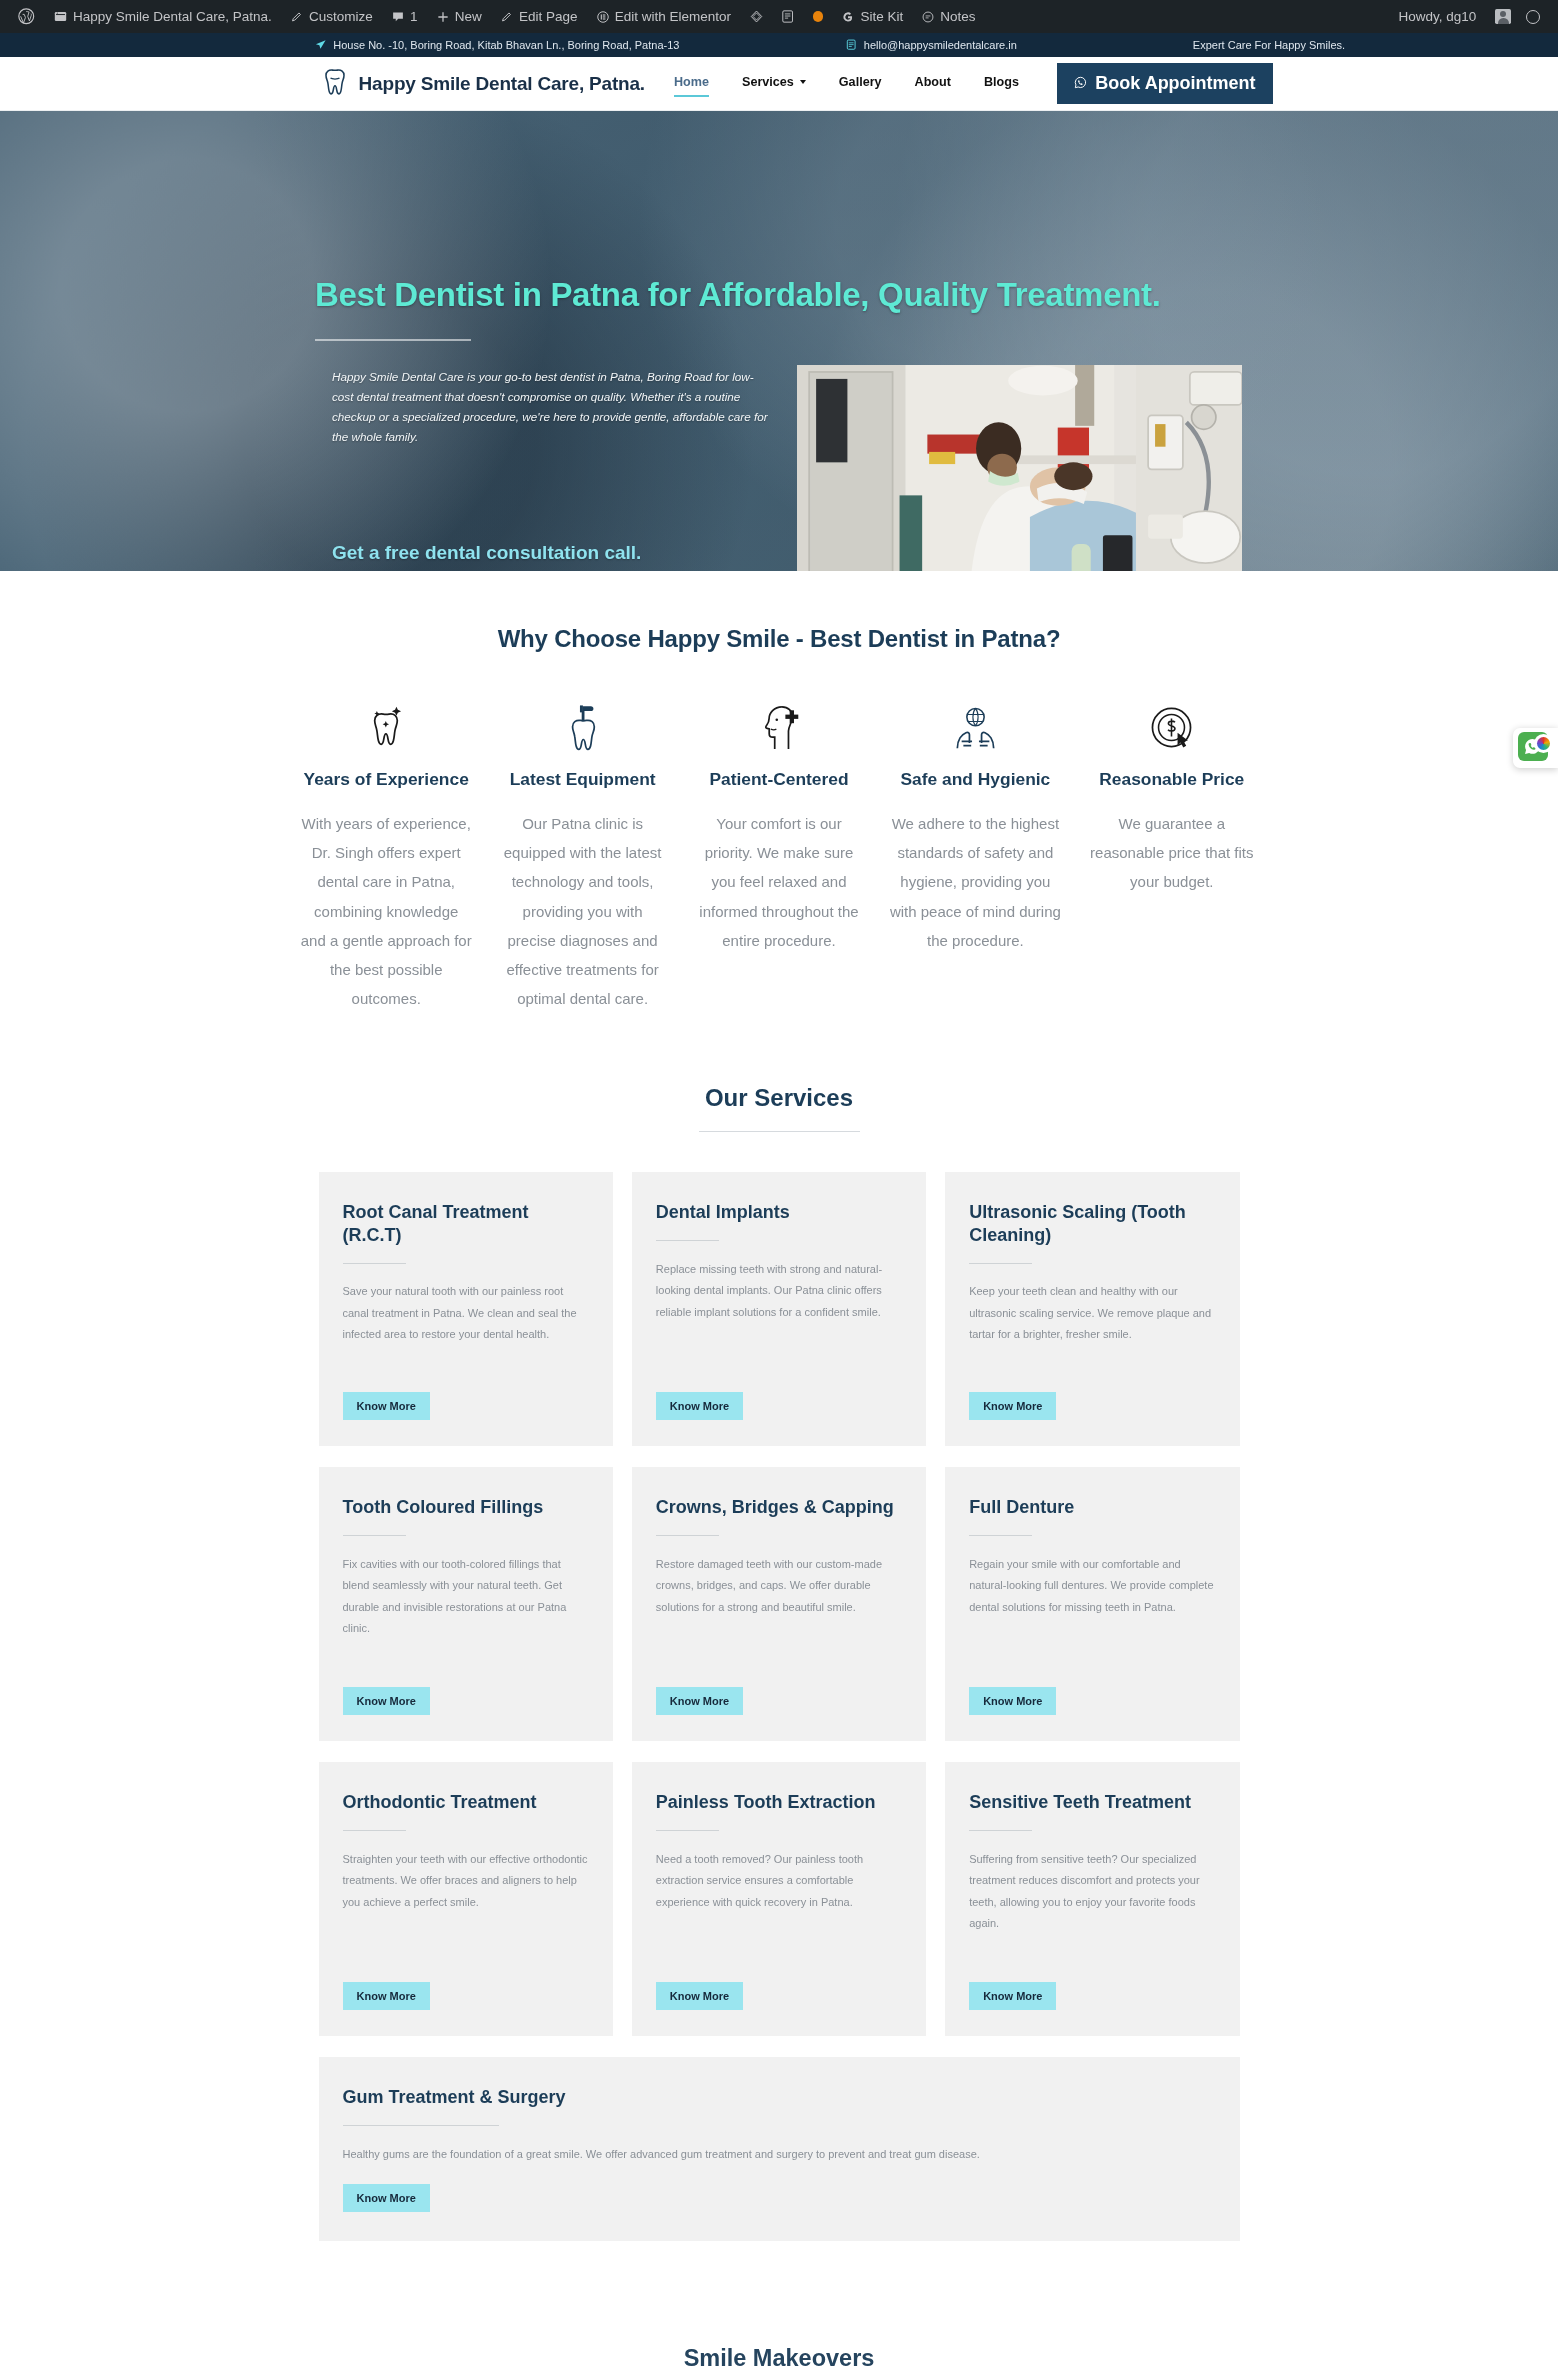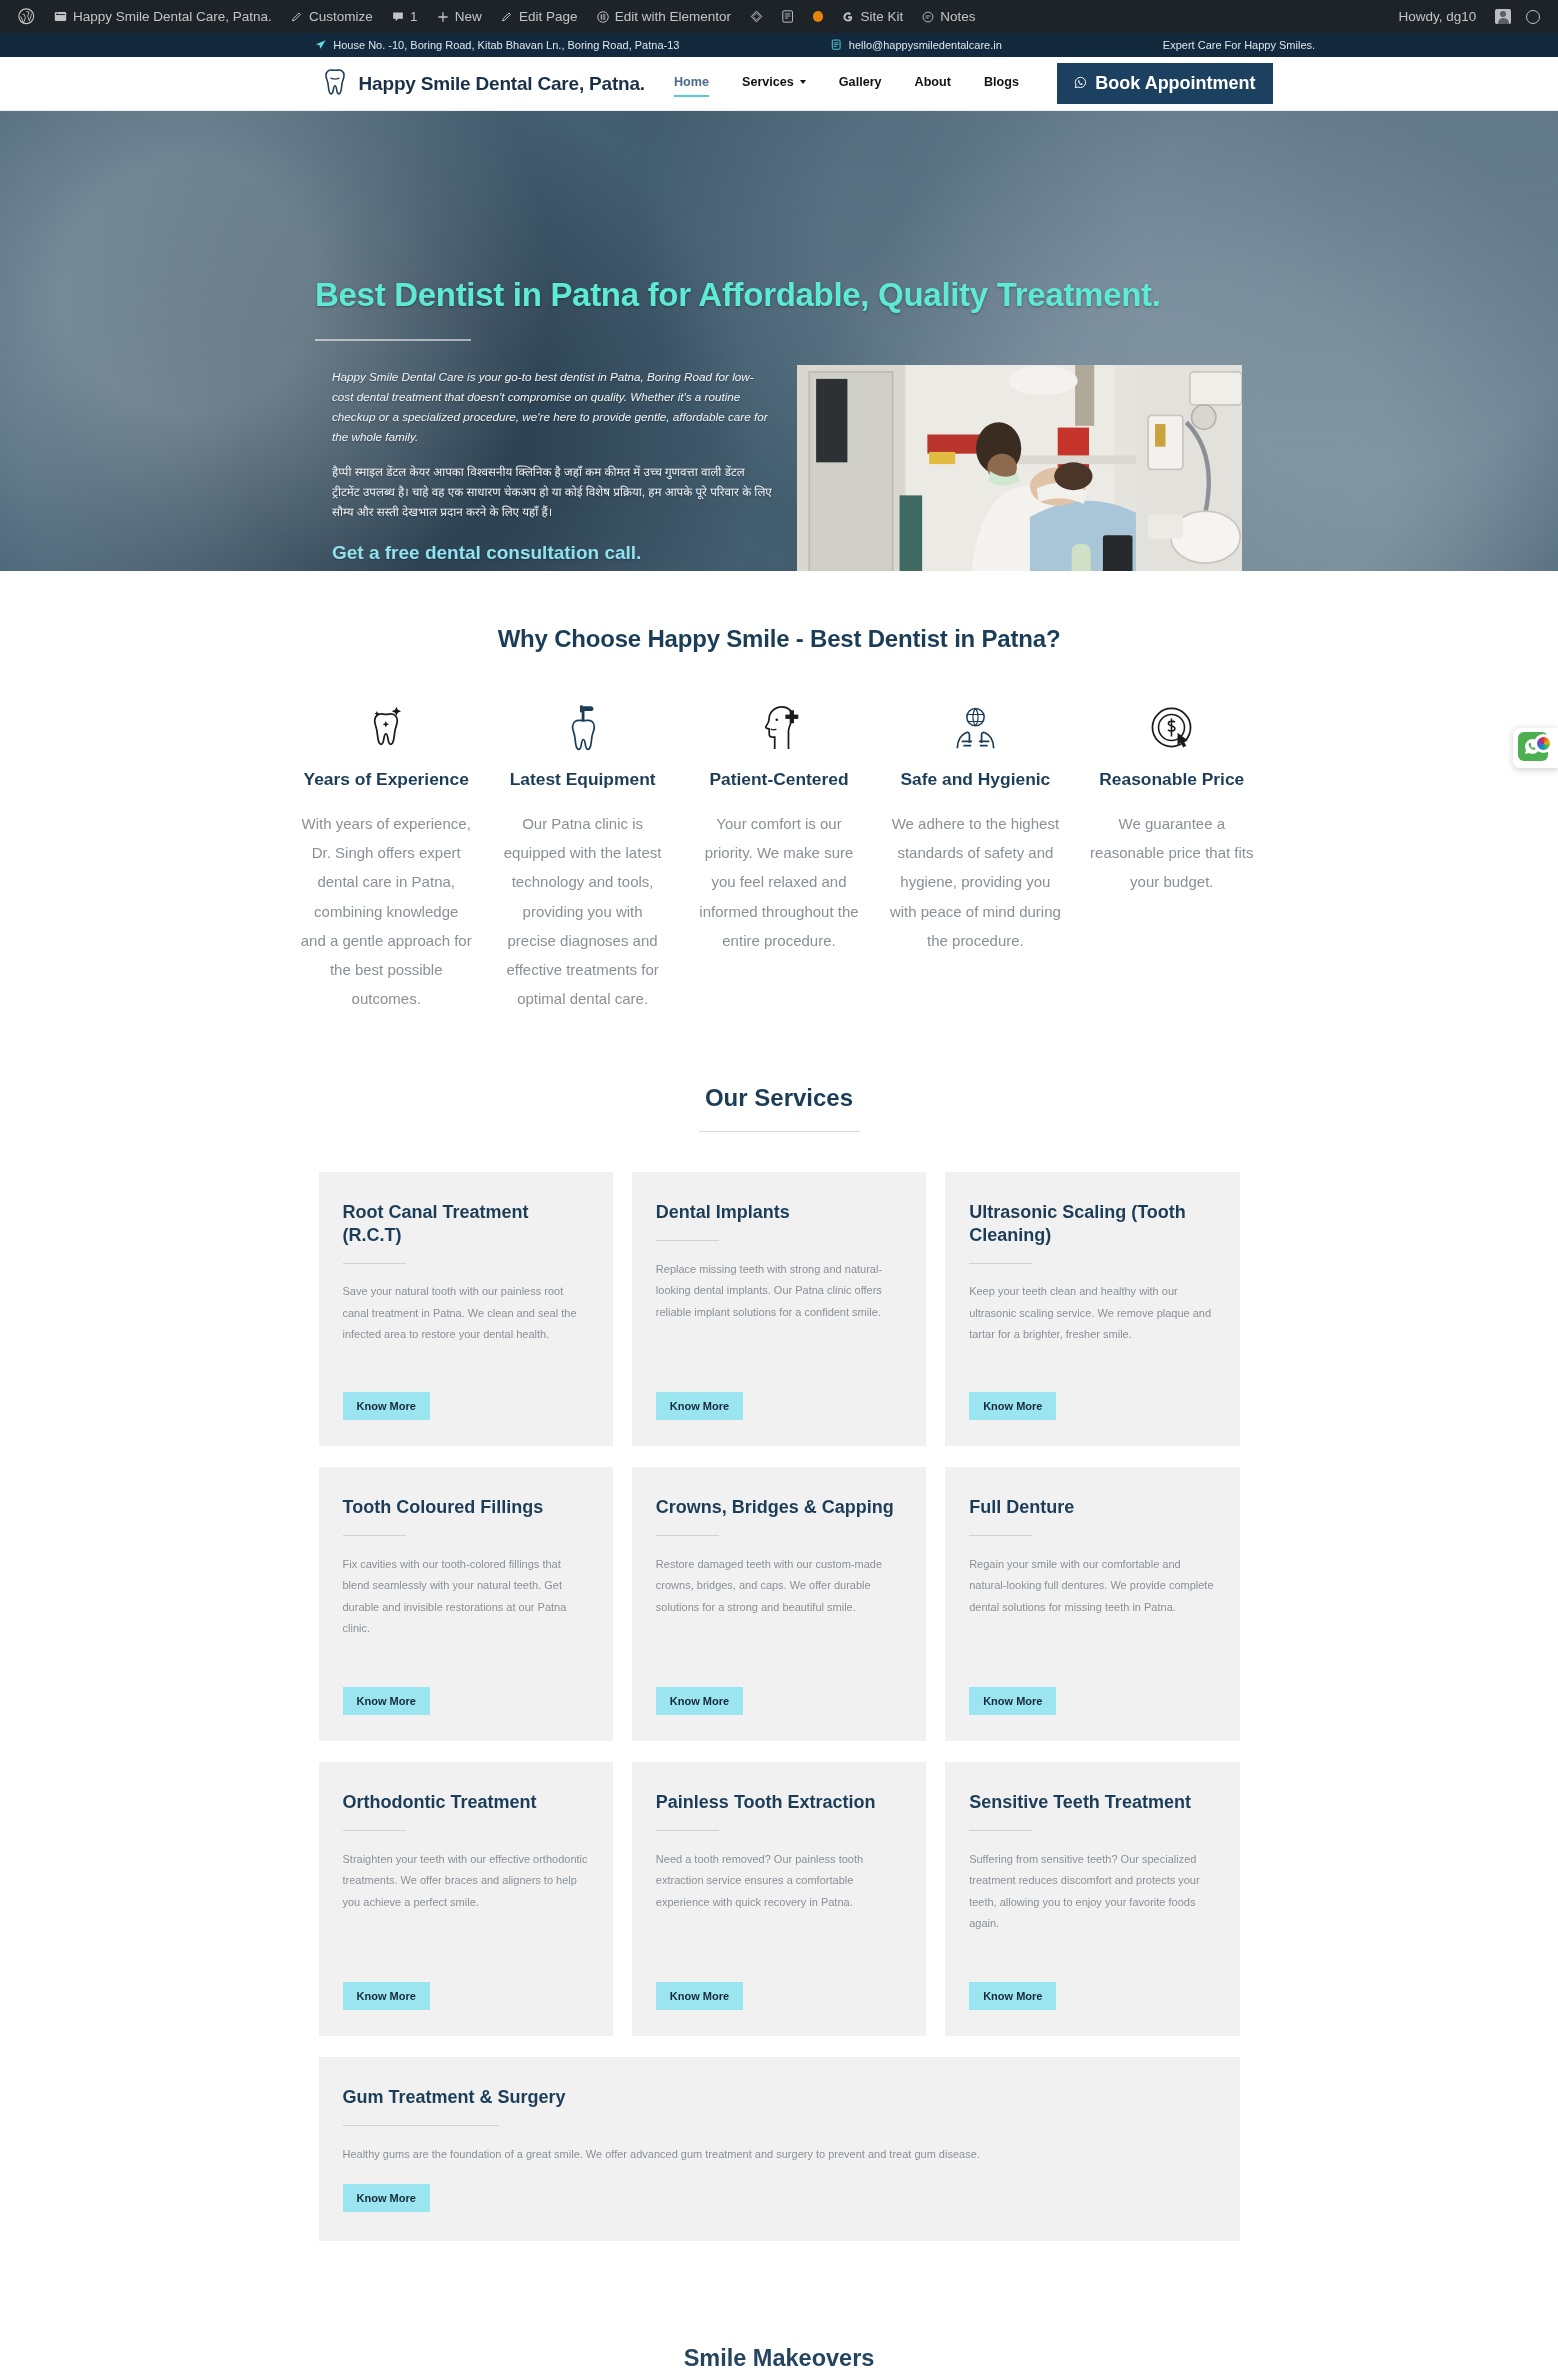--- a/index.html
+++ b/index.html
@@ -42,21 +42,21 @@
   }
   .dot-orange{ width:10.4px;height:10.4px;border-radius:50%;background:#e8830c; display:block;}
 
   
   #topbar{
     background:#13293d; color:#dfe7ee; height:24px;
     display:flex; align-items:center; font-size:11px;
     position:relative;
   }
   #topbar .tb-inner{
-    width:1558px; display:flex; align-items:center;
+    width:1558px; display:flex; align-items:center;gap:15px;
   }
   .tb-addr{ display:flex; align-items:center; gap:7px; margin-left:315px; }
   .tb-mail{ display:flex; align-items:center; gap:7px; margin-left:152px; }
   .tb-tag{ margin-left:161px; font-size:11px; }
   .tb-ico{ color:#5fd9e6; display:flex; }
 
   
   #site-header{
     height:54px; background:#ffffff; display:flex; align-items:center;
     border-bottom:0.9px solid #eceff1; position:relative; z-index:20;
@@ -348,21 +348,20 @@
 
 <section id="hero">
   <div class="hero-bg"></div>
   <div class="hero-bg2"></div>
   <div class="hero-inner">
     <h1 class="hero-title">Best Dentist in Patna for Affordable, Quality Treatment.</h1>
     <div class="hero-rule"></div>
 
     <div class="hero-left">
       <p class="hero-p">Happy Smile Dental Care is your go-to best dentist in Patna, Boring Road for low-cost dental treatment that doesn't compromise on quality. Whether it's a routine checkup or a specialized procedure, we're here to provide gentle, affordable care for the whole family.</p>
-      <p class="hero-p-hi">हैप्पी स्माइल डेंटल केयर आपका विश्वसनीय क्लिनिक है जहाँ कम कीमत में उच्च गुणवत्ता वाली डेंटल ट्रीटमेंट उपलब्ध है। चाहे वह एक साधारण चेकअप हो या कोई विशेष प्रक्रिया, हम आपके पूरे परिवार के लिए सौम्य और सस्ती देखभाल प्रदान करने के लिए यहाँ हैं।</p>
     </div>
 
     <div class="hero-cta">Get a free dental consultation call.</div>
 
     <div class="hero-photo">
       <svg class="photo-sim" viewBox="0 0 512 245" preserveAspectRatio="none">
         <rect width="512" height="245" fill="#e6e4df"></rect>
         <rect x="0" y="0" width="125" height="245" fill="#d9d7d0"></rect>
         <rect x="14" y="8" width="96" height="230" fill="#cfcec7" stroke="#bdbcb4" stroke-width="2"></rect>
         <rect x="22" y="16" width="36" height="96" fill="#2e3134"></rect>

